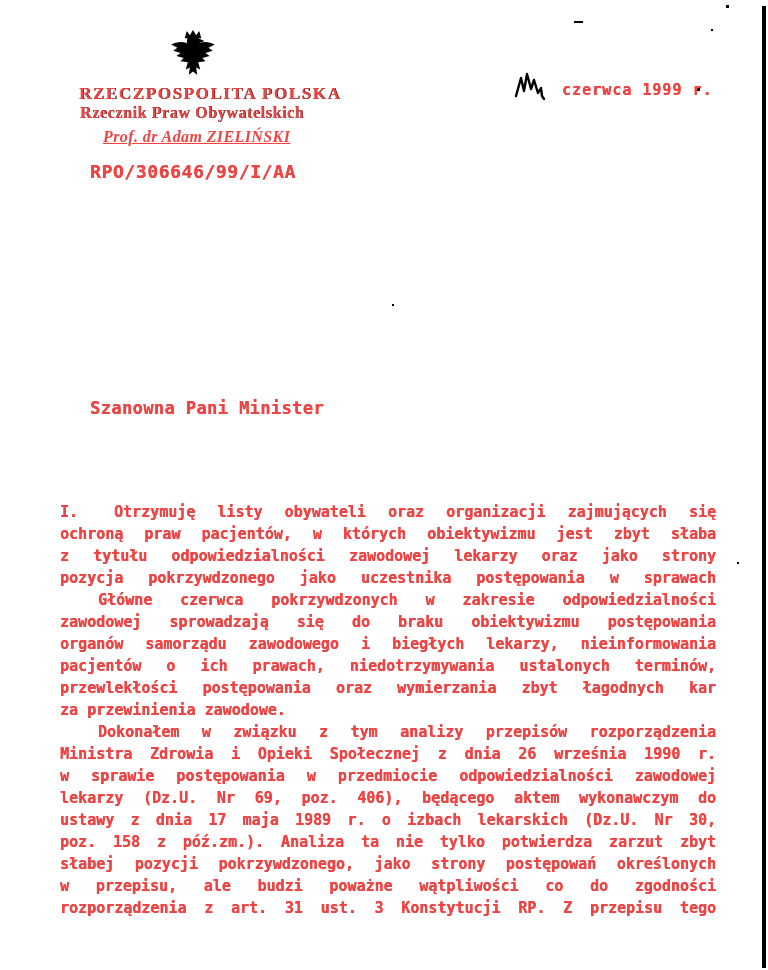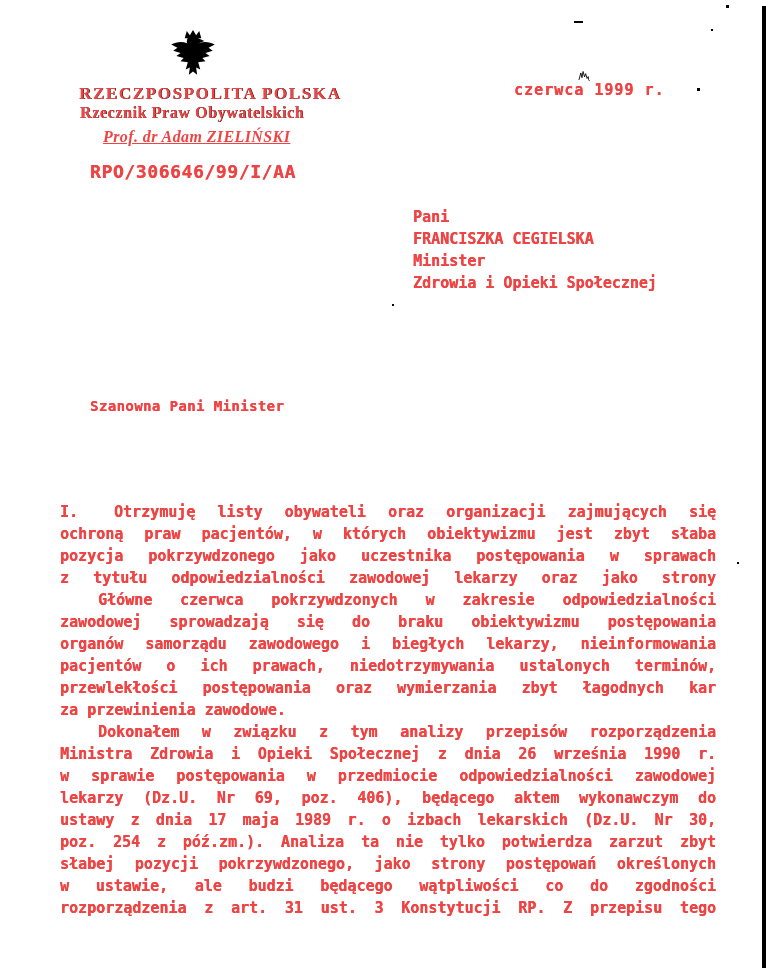--- a/index.html
+++ b/index.html
@@ -11,28 +11,28 @@
   
   .eagle{position:absolute;left:166px;top:30px;width:54px;height:52px;}
   .lh-republic{position:absolute;left:79px;top:84px;font-family:"Liberation Serif", serif;
     font-weight:bold;font-size:17px;letter-spacing:1.6px;text-shadow:0.4px 0.4px 0 #000;}
   .lh-office{position:absolute;left:80px;top:104px;font-family:"Liberation Serif", serif;
     font-weight:bold;font-size:16px;letter-spacing:0.6px;text-shadow:0.3px 0.3px 0 #000;text-align:right;}
   .lh-signer{position:absolute;left:103px;top:128px;font-family:"Liberation Serif", serif;
     font-weight:bold;font-style:italic;font-size:16px;letter-spacing:0.4px;text-decoration:underline;}
   .lh-ref{position:absolute;left:90px;top:161px;font-size:18px;letter-spacing:0.6px;}
   
-  .date-wrap{position:absolute;left:514px;top:70px;height:30px;display:flex;align-items:center;flex-direction:column;}
+  .date-wrap{position:absolute;left:514px;top:70px;height:30px;display:flex;align-items:flex-end;}
   .date-scribble{width:42px;height:30px;margin-right:6px;}
   .date-text{font-size:15px;letter-spacing:1px;padding-bottom:1px;}
   
   .addr{position:absolute;left:413px;top:206px;font-size:15px;line-height:22px;}
   .addr .name{font-weight:bold;}
   
-  .greeting{position:absolute;left:90px;top:398px;font-size:14px;letter-spacing:0.4px;}
+  .greeting{position:absolute;left:90px;top:398px;font-size:17px;letter-spacing:0.4px;}
   
   .body{position:absolute;left:60px;top:501px;width:656px;font-size:15px;}
   .bline{height:22px;line-height:22px;text-align:justify;text-align-last:justify;
     overflow:hidden;white-space:nowrap;}
   .bline.plast{text-align-last:left;}
   .bline.ind{text-indent:38px;}
   .pmark{display:inline-block;width:54px;text-indent:0;}
   
   .edge-line{position:absolute;right:2px;top:6px;width:4px;height:962px;background:#000;}
   .speck{position:absolute;background:#000;}
@@ -65,44 +65,38 @@
   <div class="lh-signer">Prof. dr Adam ZIELIŃSKI</div>
   <div class="lh-ref tw">RPO/306646/99/I/AA</div>
 
   <div class="date-wrap">
     <svg class="date-scribble" viewBox="0 0 42 30">
       <path d="M2,26 L7,8 L10,21 L13,4 L17,19 L20,10 L24,23 L27,18 L28,26 L30,29" fill="none" stroke="#000" stroke-width="2.4" stroke-linecap="round" stroke-linejoin="round"></path>
     </svg>
     <span class="date-text tw">czerwca 1999 r.</span>
   </div>
 
-  <div class="addr tw">
-    <div>Pani</div>
-    <div class="name">FRANCISZKA CEGIELSKA</div>
-    <div>Minister</div>
-    <div>Zdrowia i Opieki Społecznej</div>
-  </div>
 
   <div class="greeting tw">Szanowna Pani Minister</div>
 
   <div class="body tw">
     <div class="bline"><span class="pmark">I.</span><span>Otrzymuję listy obywateli oraz organizacji zajmujących się</span></div>
     <div class="bline">ochroną praw pacjentów, w których obiektywizmu jest zbyt słaba</div>
+    <div class="bline">z tytułu odpowiedzialności zawodowej lekarzy oraz jako strony</div>
     <div class="bline">pozycja pokrzywdzonego jako uczestnika postępowania w sprawach</div>
-    <div class="bline">z tytułu odpowiedzialności zawodowej lekarzy oraz jako strony</div>
     <div class="bline ind">Główne czerwca pokrzywdzonych w zakresie odpowiedzialności</div>
     <div class="bline">zawodowej sprowadzają się do braku obiektywizmu postępowania</div>
     <div class="bline">organów samorządu zawodowego i biegłych lekarzy, nieinformowania</div>
     <div class="bline">pacjentów o ich prawach, niedotrzymywania ustalonych terminów,</div>
     <div class="bline">przewlekłości postępowania oraz wymierzania zbyt łagodnych kar</div>
     <div class="bline plast">za przewinienia zawodowe.</div>
     <div class="bline ind">Dokonałem w związku z tym analizy przepisów rozporządzenia</div>
     <div class="bline">Ministra Zdrowia i Opieki Społecznej z dnia 26 września 1990 r.</div>
     <div class="bline">w sprawie postępowania w przedmiocie odpowiedzialności zawodowej</div>
     <div class="bline">lekarzy (Dz.U. Nr 69, poz. 406), będącego aktem wykonawczym do</div>
     <div class="bline">ustawy z dnia 17 maja 1989 r. o izbach lekarskich (Dz.U. Nr 30,</div>
-    <div class="bline">poz. 254 z póź.zm.). Analiza ta nie tylko potwierdza zarzut zbyt</div>
+    <div class="bline">poz. 158 z póź.zm.). Analiza ta nie tylko potwierdza zarzut zbyt</div>
     <div class="bline">słabej pozycji pokrzywdzonego, jako strony postępowań określonych</div>
-    <div class="bline">w ustawie, ale budzi będącego wątpliwości co do zgodności</div>
+    <div class="bline">w przepisu, ale budzi poważne wątpliwości co do zgodności</div>
     <div class="bline">rozporządzenia z art. 31 ust. 3 Konstytucji RP. Z przepisu tego</div>
   </div>
 
 </div>
 
 </body></html>

